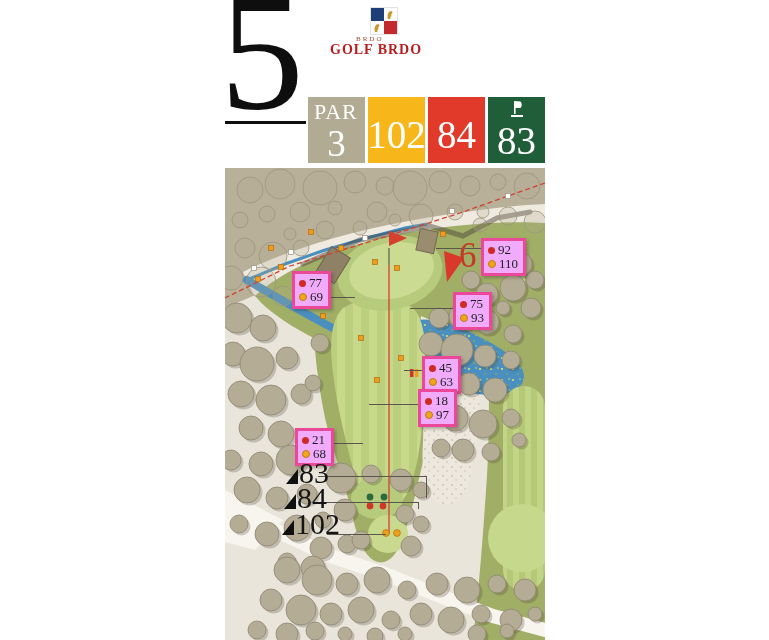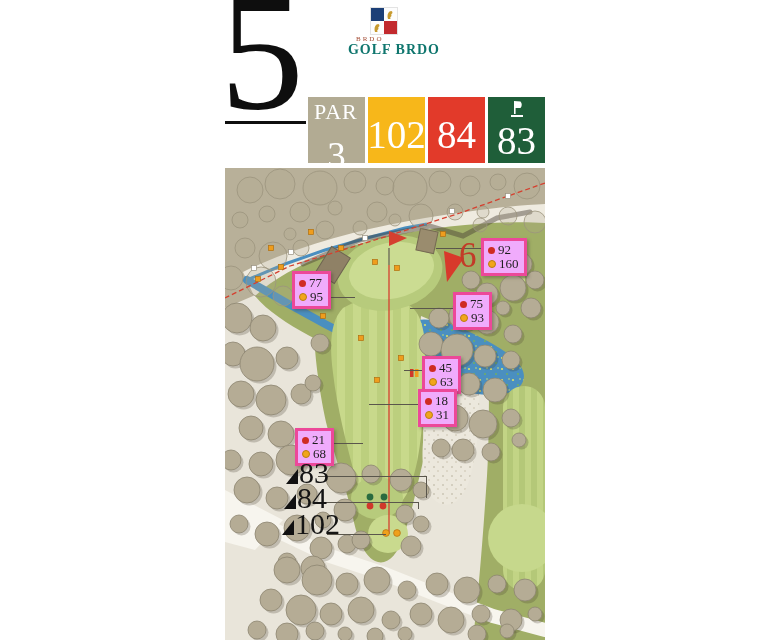--- a/index.html
+++ b/index.html
@@ -8,27 +8,27 @@
   
   #hole-number{position:absolute;left:220px;top:-33px;font-size:168px;line-height:1;color:#0e0e0e;}
   #fraction-line{position:absolute;left:225px;top:121px;width:81px;height:3px;background:#0e0e0e;}
   #hole-index{position:absolute;left:224px;top:112px;font-size:66px;line-height:1;color:#0e0e0e;}
   #logo{position:absolute;left:371px;top:8px;width:26px;height:26px;display:grid;
         grid-template-columns:13px 13px;grid-template-rows:13px 13px;outline:1px solid #e3e3e3;}
   .q{position:relative;}
   .q.tl{background:#1c3f77;} .q.br{background:#c22a2e;} .q.tr,.q.bl{background:#fdfdfd;}
   #logo-abbr{position:absolute;left:356px;top:35px;width:56px;text-align:left;font-size:7px;
              letter-spacing:2px;color:#a34a32;}
-  #club-name{position:absolute;left:330px;top:42px;width:110px;text-align:right;font-size:14px;
-             font-weight:bold;letter-spacing:1px;color:#0f766e;}
+  #club-name{position:absolute;left:330px;top:42px;width:110px;text-align:left;font-size:14px;
+             font-weight:bold;letter-spacing:1px;color:#b91c1c;}
   
   .sbox{position:absolute;top:97px;width:57px;height:66px;display:flex;flex-direction:column;
         align-items:center;color:#fff;}
   #box-par{left:308px;background:#b2ab93;align-items:flex-start;}
-  #box-par .par-label{font-size:22px;letter-spacing:1px;margin:2px 0 12px 6px;}
+  #box-par .par-label{font-size:22px;letter-spacing:1px;margin:2px 0 0 6px;}
   #box-par .par-value{font-size:37px;line-height:1;margin:auto auto 3px auto;align-self:center;}
   #box-yellow{left:368px;background:#f7b71a;}
   #box-red{left:428px;background:#e23a2a;}
   #box-green{left:488px;background:#1f5e39;}
   .sbox .big{font-size:39px;line-height:1;margin-top:auto;margin-bottom:3px;}
   #box-yellow .big{margin-top:auto;margin-bottom:9px;}
   #box-red .big{margin-bottom:9px;}
   .emblem{margin-top:4px;height:17px;display:flex;flex-direction:column;align-items:center;}
   .emblem .bar{width:12px;height:1.5px;background:#fff;margin-top:1px;}
   
@@ -439,31 +439,31 @@
   <div class="cline" style="left:418px;top:502px;width:1px;height:7px"></div>
   <div class="cline" style="left:327px;top:534px;width:59px;height:1px"></div>
 
   <div class="dbox" style="left:481px;top:238px">
     <div class="row">
         <span class="dot red"></span>
         <span>92</span>
       </div>
     <div class="row">
         <span class="dot yellow"></span>
-        <span>160</span>
+        <span>110</span>
       </div>
   </div>
   <div class="dbox" style="left:292px;top:271px">
     <div class="row">
         <span class="dot red"></span>
         <span>77</span>
       </div>
     <div class="row">
         <span class="dot yellow"></span>
-        <span>95</span>
+        <span>69</span>
       </div>
   </div>
   <div class="dbox" style="left:453px;top:292px">
     <div class="row">
         <span class="dot red"></span>
         <span>75</span>
       </div>
     <div class="row">
         <span class="dot yellow"></span>
         <span>93</span>
@@ -479,21 +479,21 @@
         <span>63</span>
       </div>
   </div>
   <div class="dbox" style="left:418px;top:389px">
     <div class="row">
         <span class="dot red"></span>
         <span>18</span>
       </div>
     <div class="row">
         <span class="dot yellow"></span>
-        <span>31</span>
+        <span>97</span>
       </div>
   </div>
   <div class="dbox" style="left:295px;top:428px">
     <div class="row">
         <span class="dot red"></span>
         <span>21</span>
       </div>
     <div class="row">
         <span class="dot yellow"></span>
         <span>68</span>

